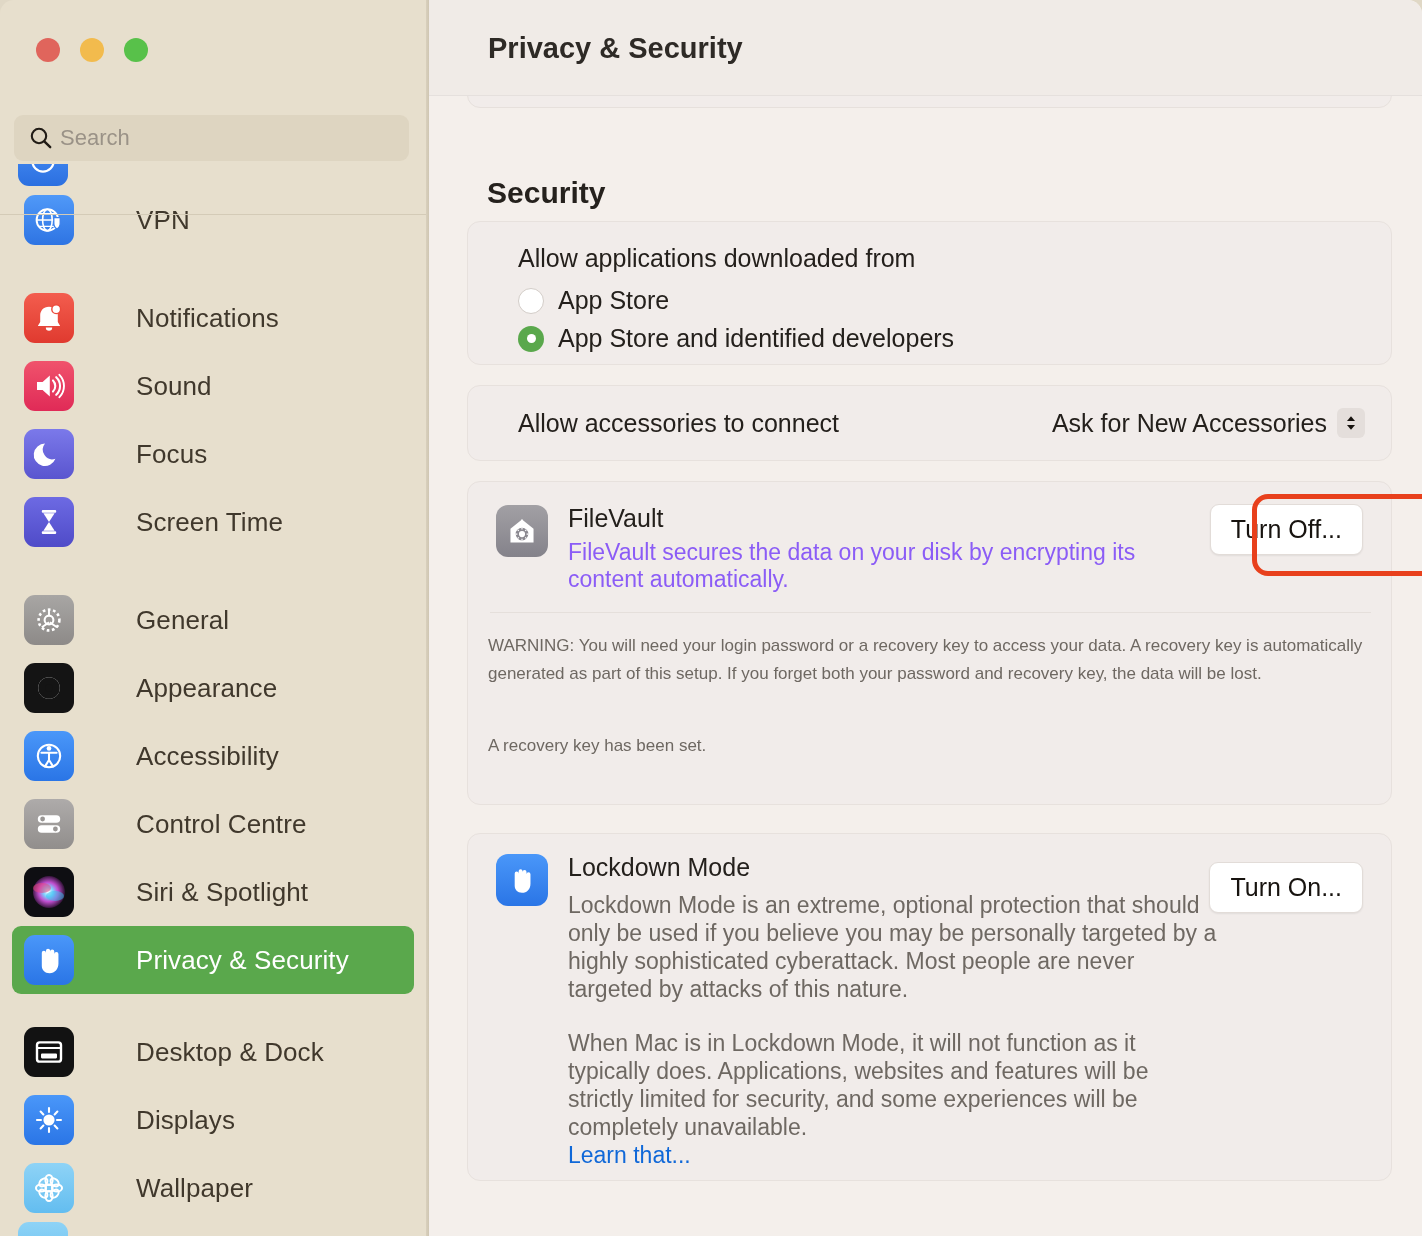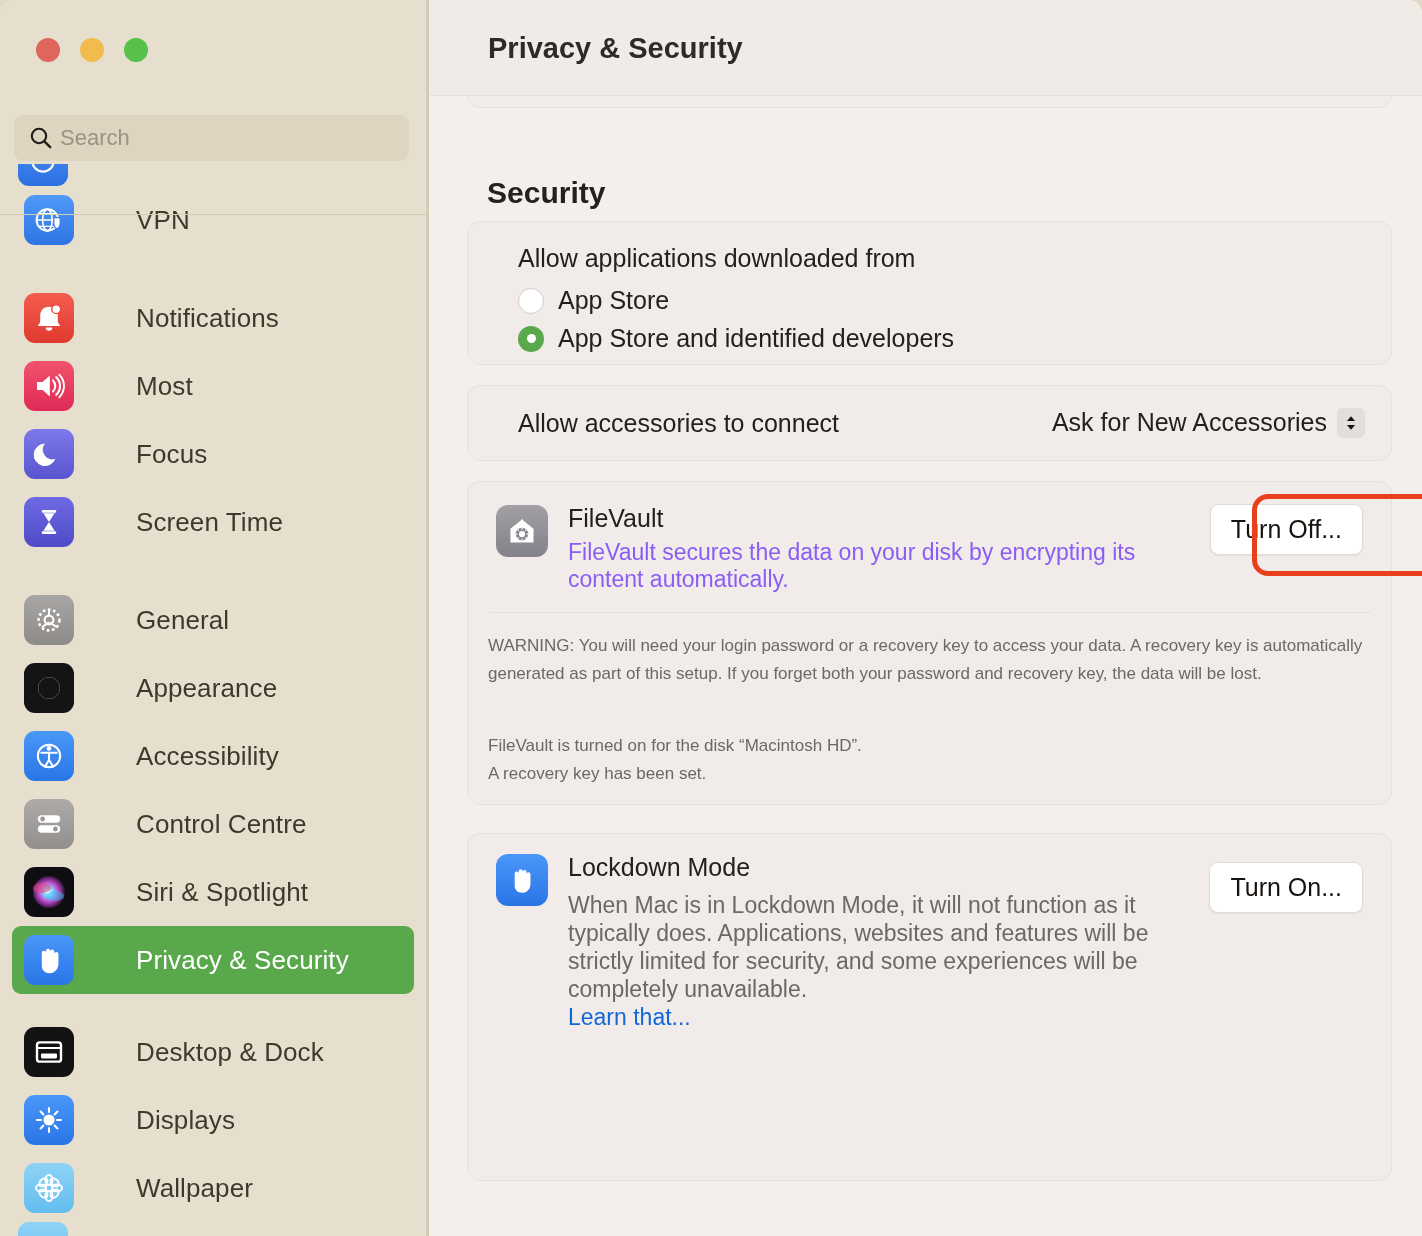--- a/index.html
+++ b/index.html
@@ -160,21 +160,21 @@
     display:flex; align-items:center; justify-content:center;
   }
   .radio.off { background:#ffffff; border:1px solid #d3cdc8; }
   .radio.on { background:#5aa84c; }
   .radio.on .dot { width:9px; height:9px; border-radius:50%; background:#ffffff; }
   .radio-label { font-size:25px; color:#24201c; white-space:nowrap; }
 
   #card-accessories .acc-label { position:absolute; left:50px; font-size:25px; color:#24201c; }
   .popup-btn {
     position:absolute; right:26px;
-    display:flex; align-items:flex-start; gap:10px;
+    display:flex; align-items:center; gap:10px;
     cursor:default;
   }
   .popup-value { font-size:25px; color:#24201c; white-space:nowrap; }
   .popup-chev {
     width:28px; height:30px; border-radius:6px;
     background:#e4dedb;
     display:flex; flex-direction:column; align-items:center; justify-content:center;
     gap:3px;
   }
 
@@ -298,21 +298,21 @@
 
         <div class="nav-item">
           <span class="nav-icon" style="background:linear-gradient(180deg,#f0536c,#e02a57);">
             <svg viewBox="0 0 50 50" width="40" height="40">
               <path d="M10 20 h7 l9 -8 v26 l-9 -8 h-7 z" fill="#fff"></path>
               <path d="M30 18 a10 10 0 0 1 0 14" fill="none" stroke="#fff" stroke-width="2.6" stroke-linecap="round"></path>
               <path d="M34 14 a15 15 0 0 1 0 22" fill="none" stroke="#fff" stroke-width="2.6" stroke-linecap="round"></path>
               <path d="M38 11 a20 20 0 0 1 0 28" fill="none" stroke="#fff" stroke-width="2.4" stroke-linecap="round"></path>
             </svg>
           </span>
-          <span class="nav-label">Most</span>
+          <span class="nav-label">Sound</span>
         </div>
 
         <div class="nav-item">
           <span class="nav-icon" style="background:linear-gradient(180deg,#7b79ea,#5a55cf);">
             <svg viewBox="0 0 50 50" width="40" height="40">
               <path d="M33 31 a14 14 0 1 1 -13 -19 a12 12 0 0 0 13 19 z" fill="#fff"></path>
             </svg>
           </span>
           <span class="nav-label">Focus</span>
         </div>
@@ -533,35 +533,35 @@
         <div class="feature-title">FileVault</div>
         <div class="feature-desc">FileVault secures the data on your disk by encrypting its content automatically.</div>
         <button class="action-btn">Turn Off...</button>
 
         <div class="card-sep" style="top:130px;"></div>
 
         <div class="warn-block" style="top:150px;">
           <p>WARNING: You will need your login password or a recovery key to access your data. A recovery key is automatically generated as part of this setup. If you forget both your password and recovery key, the data will be lost.</p>
         </div>
         <div class="warn-block" style="top:250px;">
-          <p>FileVault is turned on for the disk “Macintosh HD”.</p>
           <p style="margin-top:0;">A recovery key has been set.</p>
         </div>
       </div>
 
       <div class="card" id="card-lockdown">
         <span class="feature-icon" style="background:linear-gradient(180deg,#4a97f9,#2a75e6);top:20px;">
           <svg viewBox="0 0 52 52" width="38" height="38">
             <path d="M16 26 v-9 a2.7 2.7 0 0 1 5.4 0 v8 v-11 a2.7 2.7 0 0 1 5.4 0 v10 v-9 a2.7 2.7 0 0 1 5.4 0 v9 v-6 a2.7 2.7 0 0 1 5.4 0 v13 c0 7.5 -4.8 12.5 -11.6 12.5 c-6.3 0 -10 -4.3 -10 -9.5 z" fill="#fff"></path>
           </svg>
         </span>
         <div class="feature-title" style="top:19px;">Lockdown Mode</div>
         <button class="action-btn" style="top:19px;margin-top:9px;">Turn On...</button>
 
         <div class="ld-desc">
+          <p>Lockdown Mode is an extreme, optional protection that should only be used if you believe you may be personally targeted by a highly sophisticated cyberattack. Most people are never targeted by attacks of this nature.</p>
           <p>When Mac is in Lockdown Mode, it will not function as it typically does. Applications, websites and features will be strictly limited for security, and some experiences will be completely unavailable.</p>
           <p style="margin-top:0;"><a class="learn-link">Learn that...</a></p>
         </div>
       </div>
 
       <div class="hl-ring" style="left:823px; top:398px; width:185px; height:82px;"></div>
 
     </div>
   </div>
 </div>

